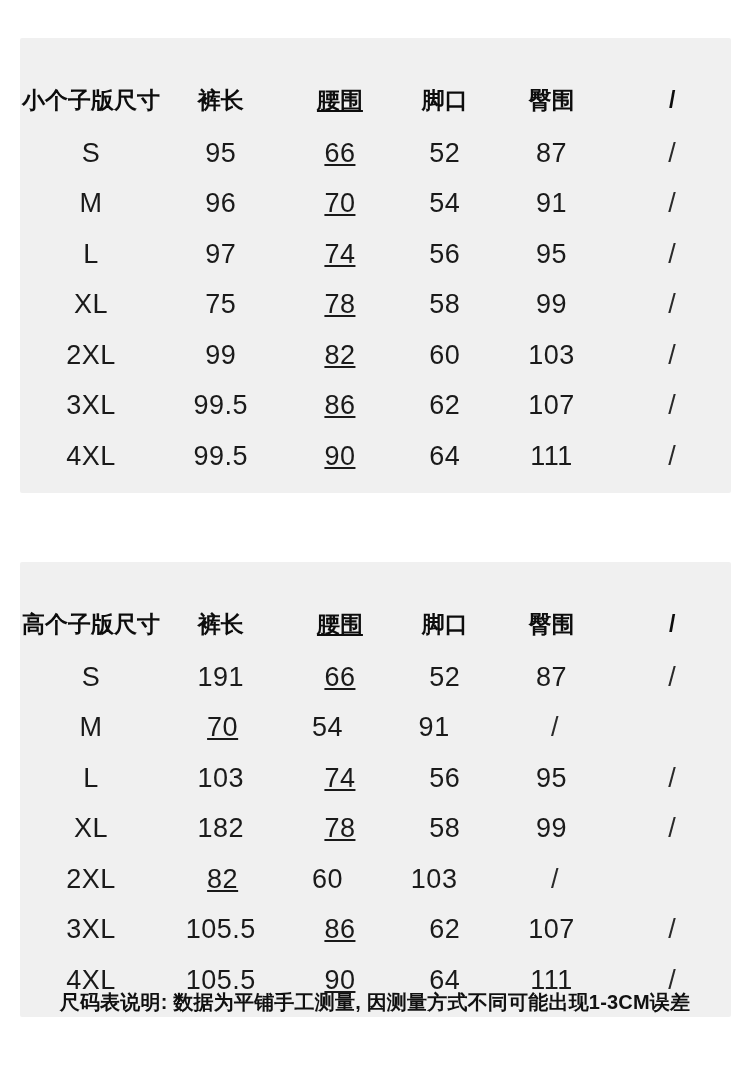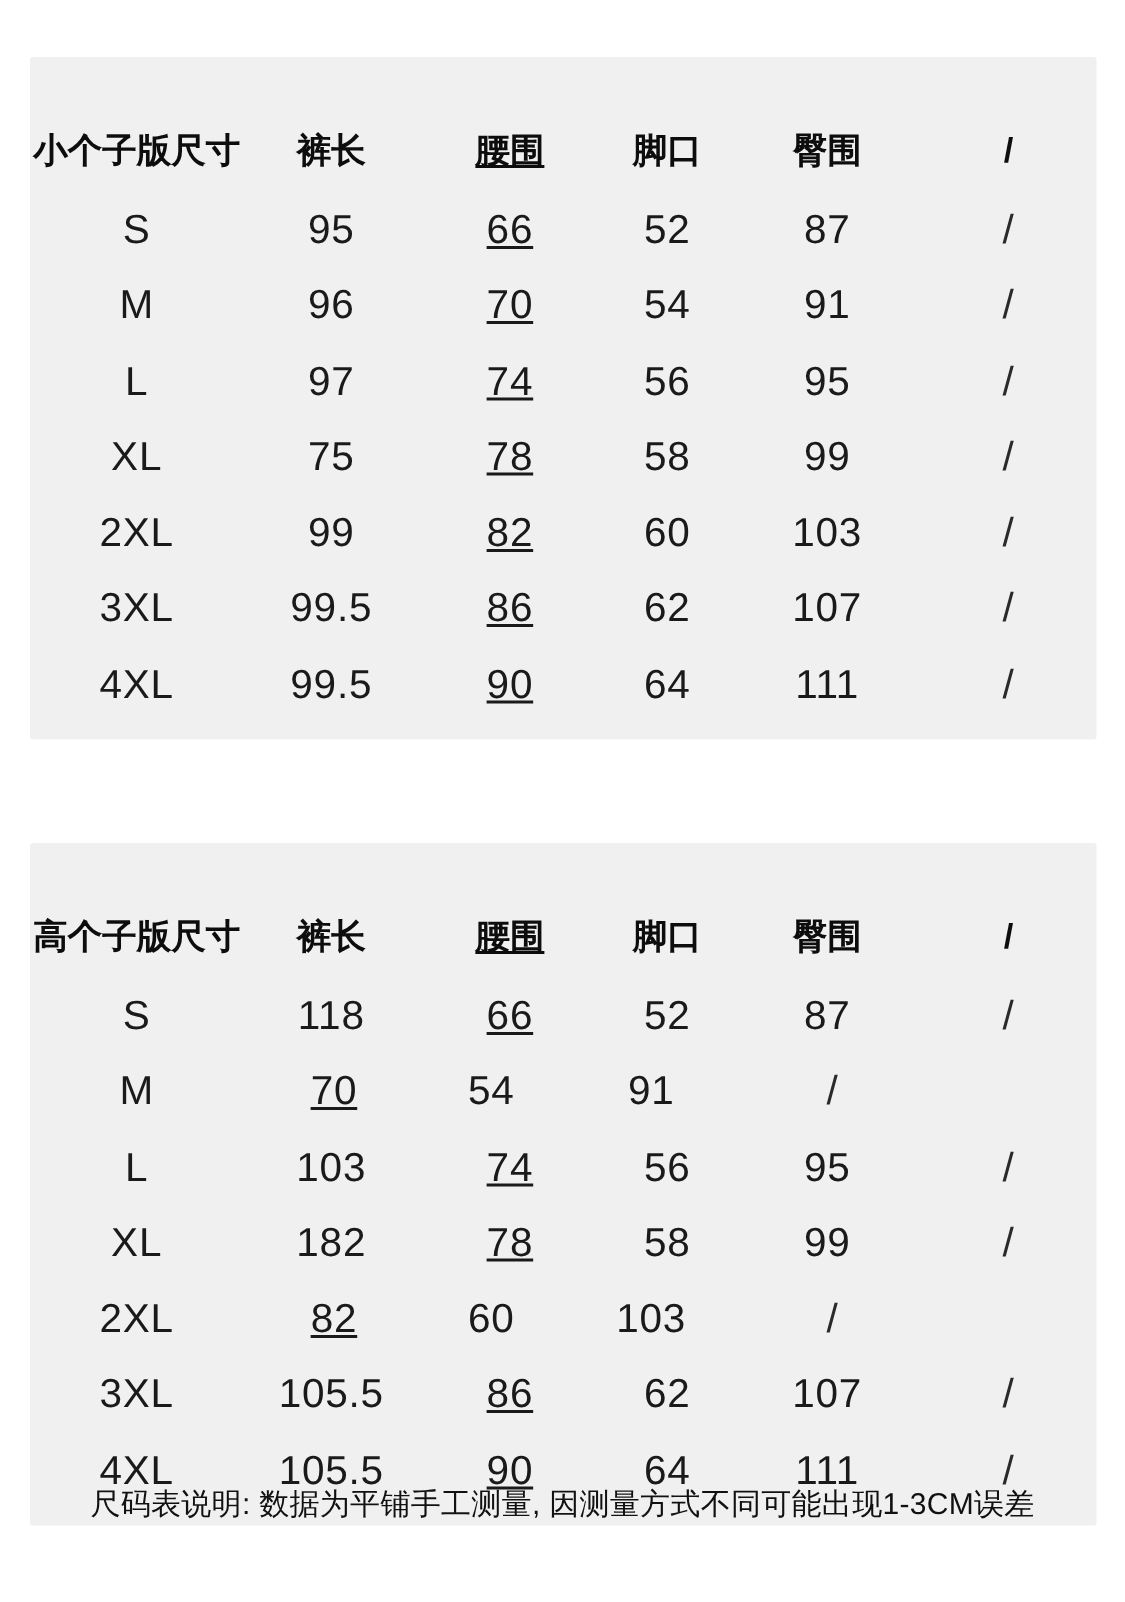--- a/index.html
+++ b/index.html
@@ -52,21 +52,21 @@
   .c5 { width: 16.5%; }
   .cell.slash { font-weight: 400; color: #2a2a2a; }
 
   .footnote {
     position: absolute;
     top: 989px;
     left: 0;
     width: 750px;
     text-align: center;
     font-size: 20px;
-    font-weight: 400;
+    font-weight: 700;
     color: #111111;
     letter-spacing: 0.2px;
   }
 </style>
 </head>
 <body>
 
 <div class="panel first">
   <div class="row head">
       <div class="cell c0">小个子版尺寸</div>
@@ -141,21 +141,21 @@
       <div class="cell c0">高个子版尺寸</div>
       <div class="cell c1">裤长</div>
       <div class="cell c2">腰围</div>
       <div class="cell c3">脚口</div>
       <div class="cell c4">臀围</div>
       <div class="cell c5 slash">/</div>
     </div>
   <div class="rows">
       <div class="row">
         <div class="cell c0">S</div>
-        <div class="cell c1">118</div>
+        <div class="cell c1">191</div>
         <div class="cell c2">66</div>
         <div class="cell c3">52</div>
         <div class="cell c4">87</div>
         <div class="cell c5 slash">/</div>
       </div>
       <div class="row">
         <div class="cell c0">M</div>
         <div class="cell c2">70</div>
         <div class="cell c3">54</div>
         <div class="cell c4">91</div>

